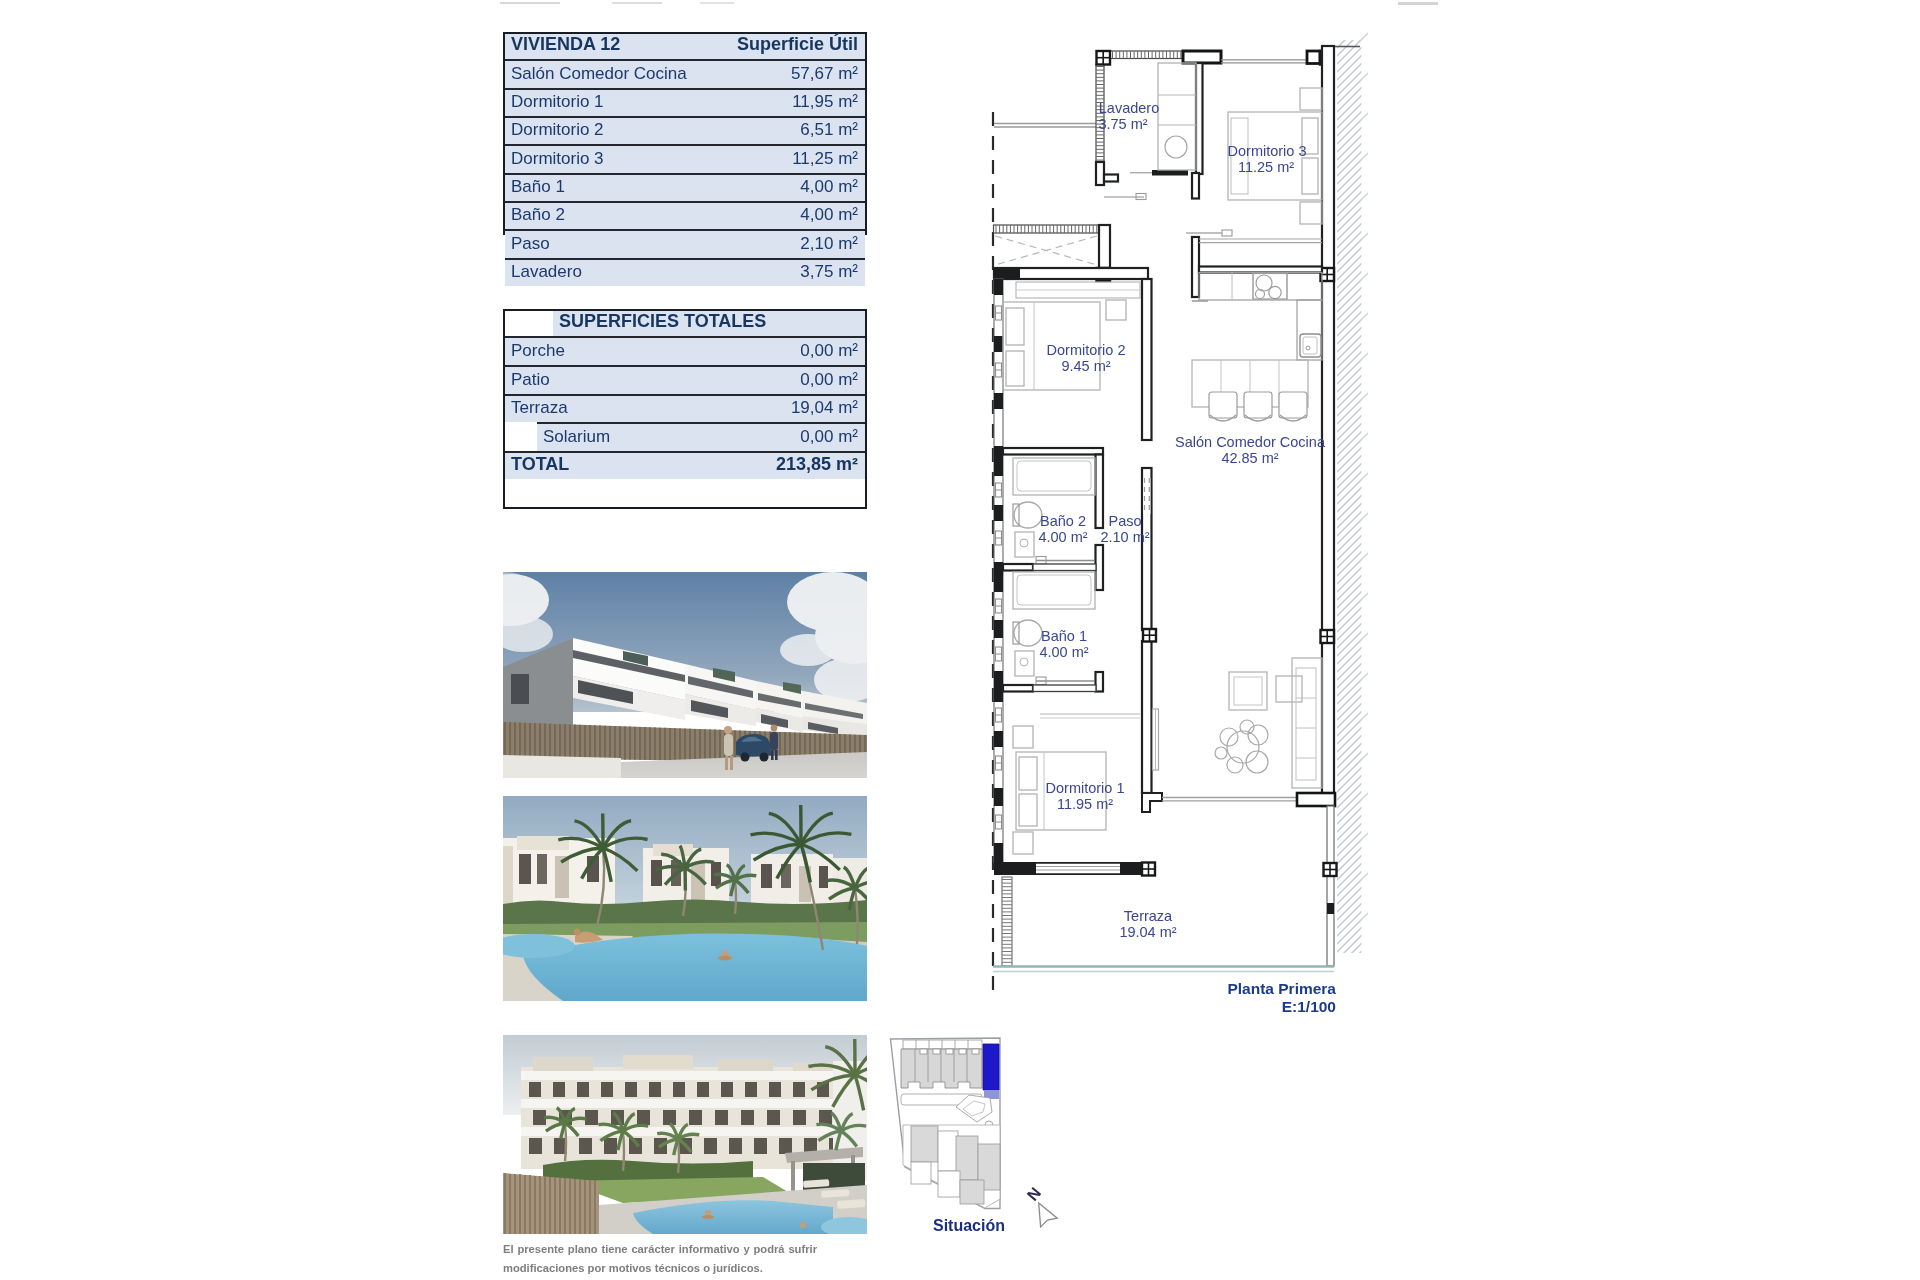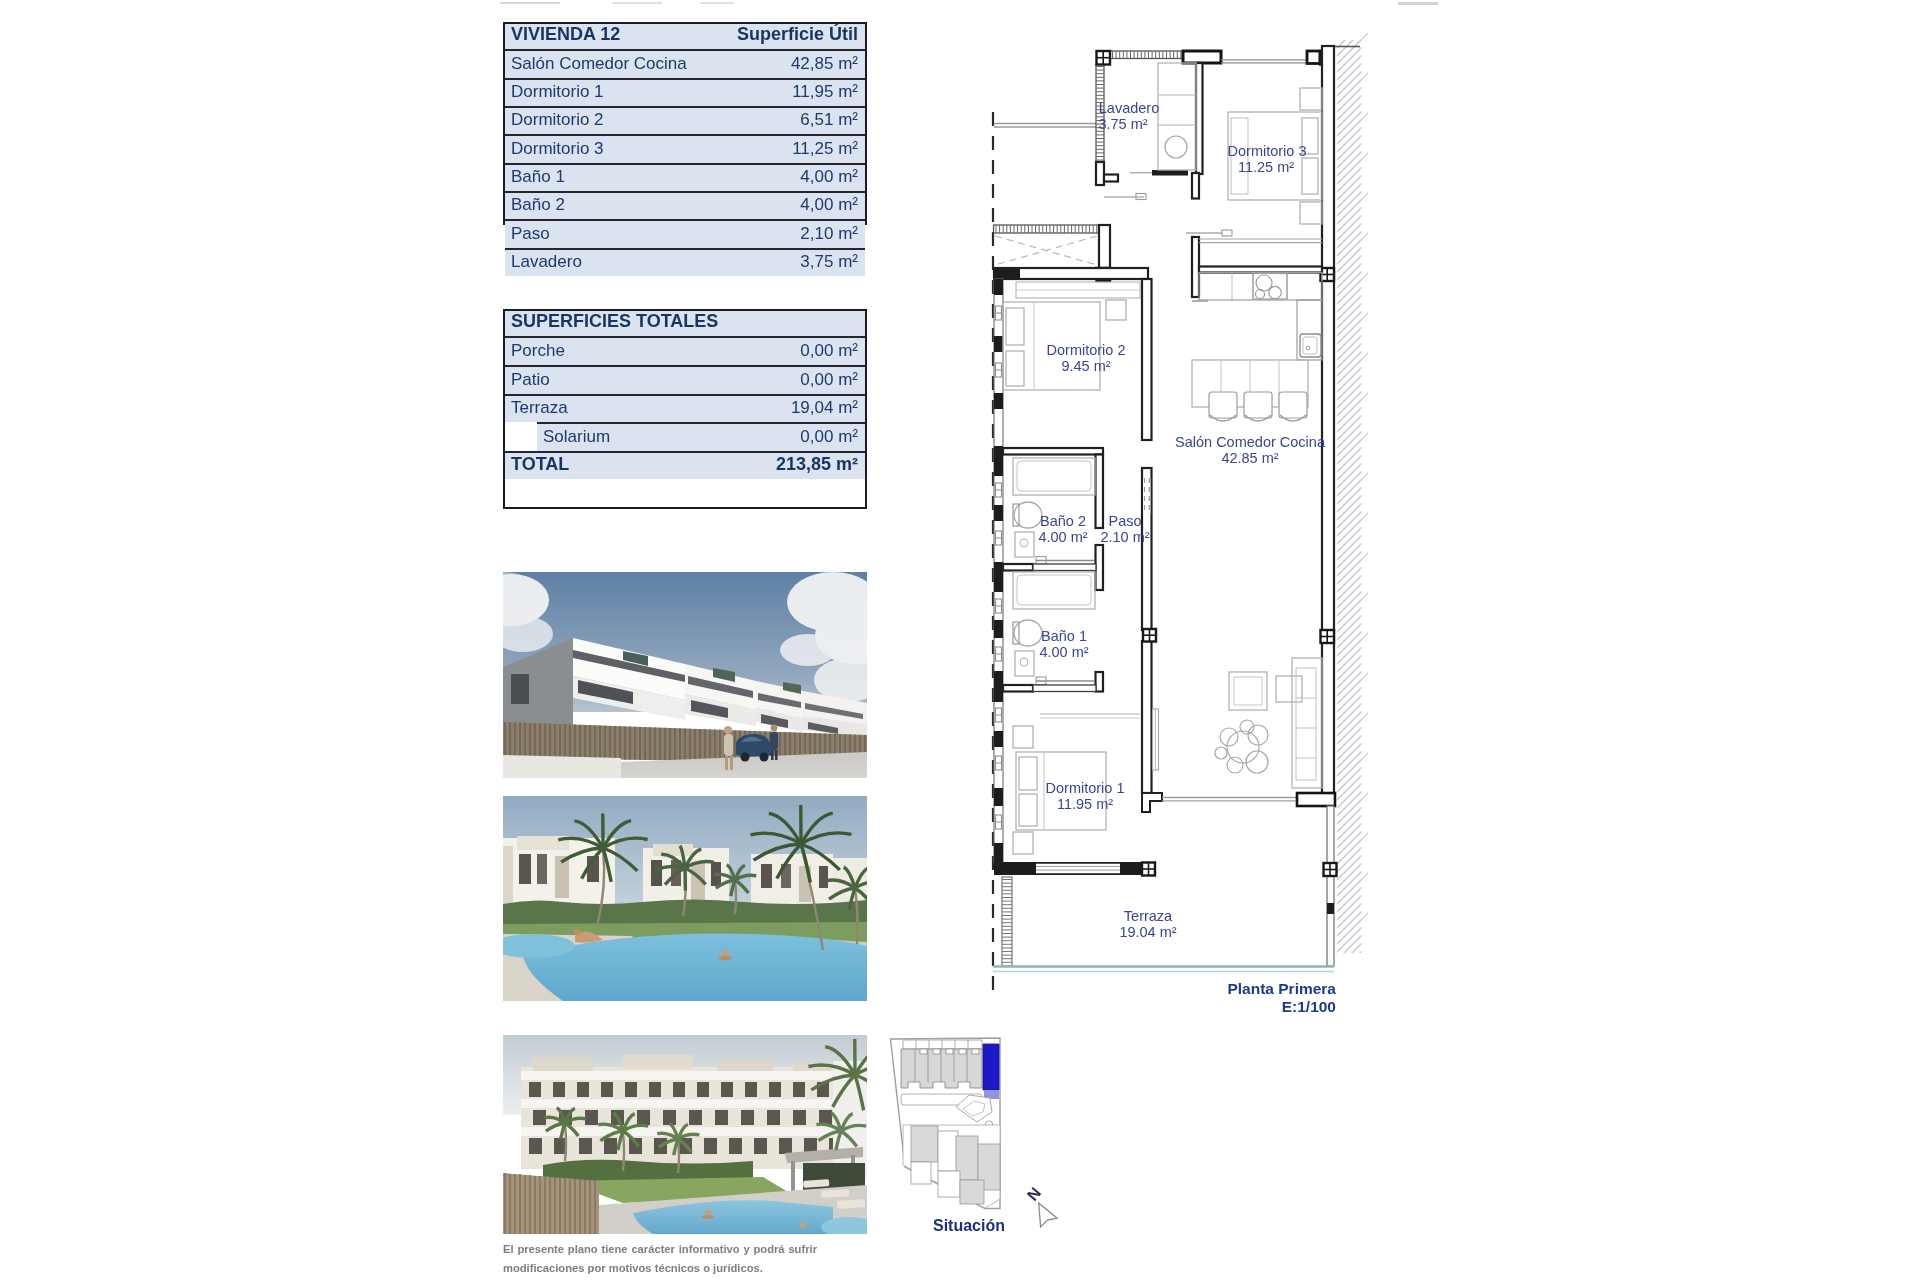--- a/index.html
+++ b/index.html
@@ -19,28 +19,28 @@
   .hdr{font-weight:bold;color:#17365f;font-size:18px;}
 </style>
 </head>
 <body>
 
 <div class="abs" style="left:500px;top:2px;width:60px;height:2px;background:#d8d8d8;"></div>
 <div class="abs" style="left:612px;top:2px;width:50px;height:2px;background:#dedede;"></div>
 <div class="abs" style="left:700px;top:2px;width:34px;height:2px;background:#e2e2e2;"></div>
 <div class="abs" style="left:1398px;top:2px;width:40px;height:3px;background:#d4d4d4;"></div>
 
-<div class="tbl t1" style="top:22px;height:203px;">
+<div class="tbl t1" style="top:32px;height:203px;">
   <div class="trow hdr" style="height:26px;">
       <span class="lbl">VIVIENDA 12</span>
       <span class="val">Superficie Útil</span>
     </div>
   <div class="trow" style="height:26.4px;">
       <span class="lbl">Salón Comedor Cocina</span>
-      <span class="val">42,85 m²</span>
+      <span class="val">57,67 m²</span>
     </div>
   <div class="trow" style="height:26.4px;">
       <span class="lbl">Dormitorio 1</span>
       <span class="val">11,95 m²</span>
     </div>
   <div class="trow" style="height:26.4px;">
       <span class="lbl">Dormitorio 2</span>
       <span class="val">6,51 m²</span>
     </div>
   <div class="trow" style="height:26.4px;">
@@ -59,21 +59,21 @@
       <span class="lbl">Paso</span>
       <span class="val">2,10 m²</span>
     </div>
   <div class="trow" style="height:26.4px;">
       <span class="lbl">Lavadero</span>
       <span class="val">3,75 m²</span>
     </div>
 </div>
 
 <div class="tbl t2" style="top:309px;height:200px;">
-  <div class="trow hdr" style="height:26.6px;">
+  <div class="trow hdr" style="height:26.6px;margin-left:48px;">
       <span class="lbl">SUPERFICIES TOTALES</span>
     </div>
   <div class="trow" style="height:26.6px;padding-left:20px;">
       <span class="lbl">Porche</span>
       <span class="val">0,00 m²</span>
     </div>
   <div class="trow" style="height:26.6px;">
       <span class="lbl">Patio</span>
       <span class="val">0,00 m²</span>
     </div>

